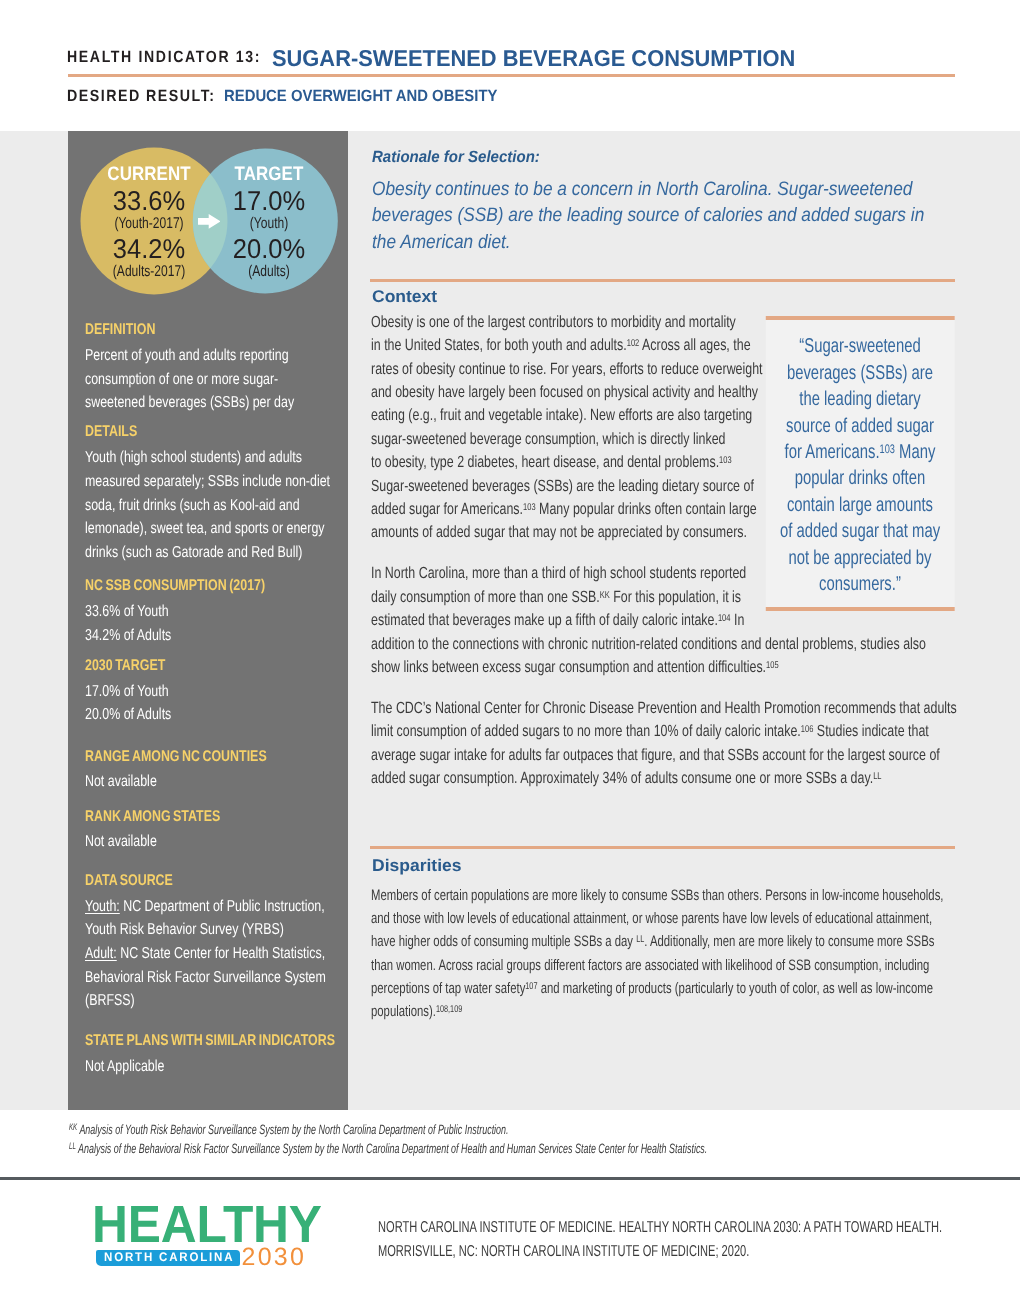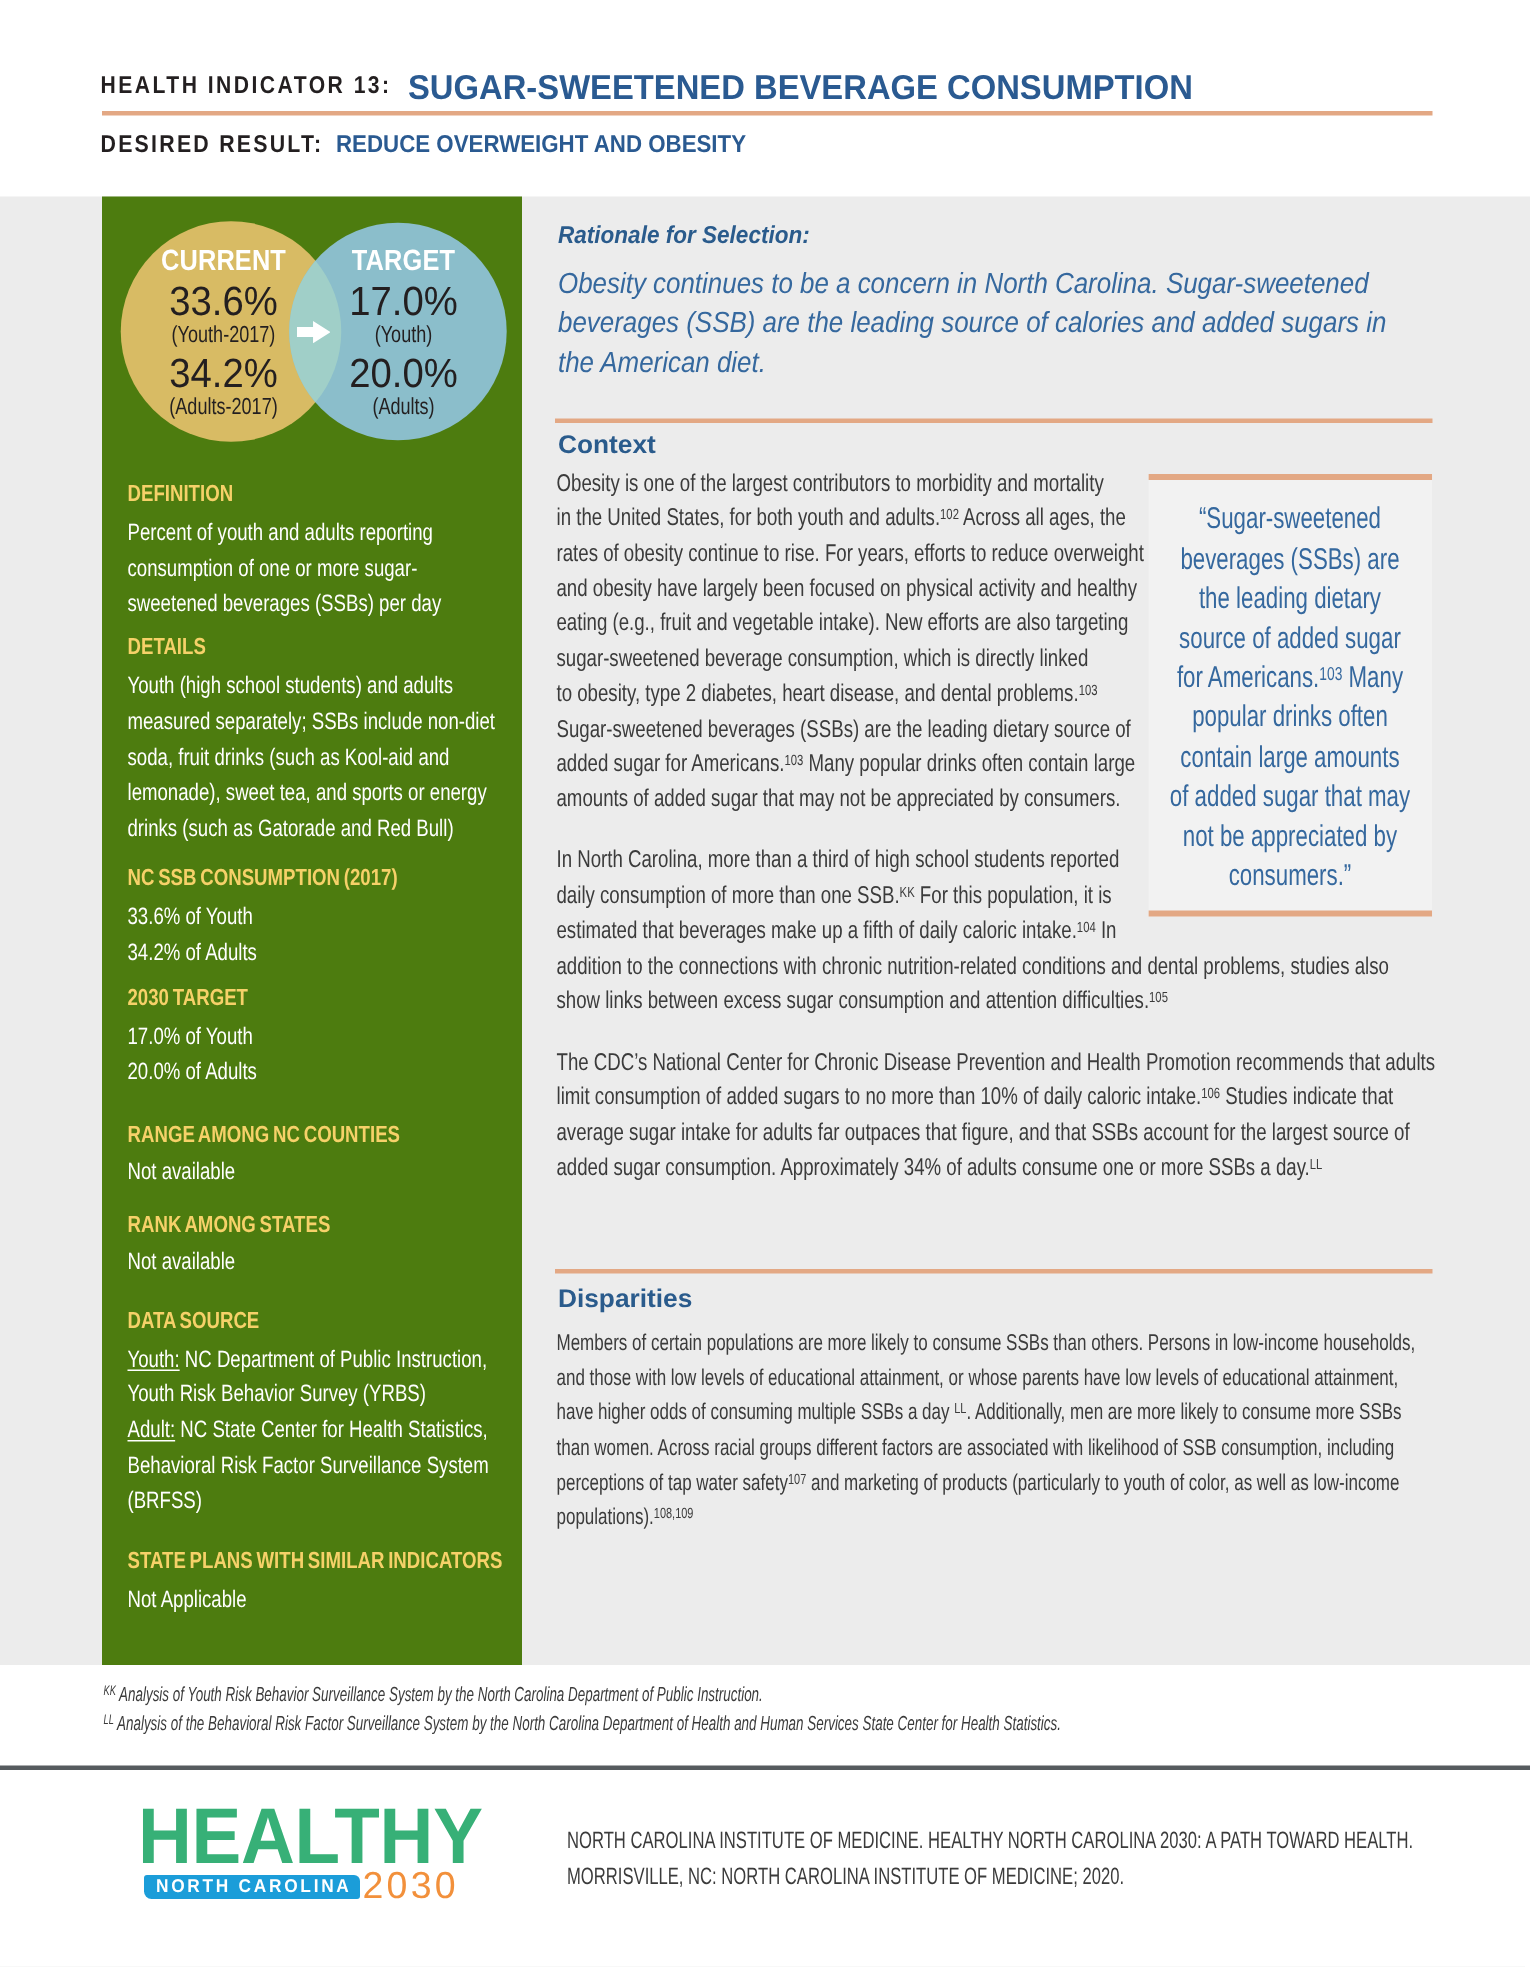--- a/index.html
+++ b/index.html
@@ -20,21 +20,21 @@
   .hdr-line2{position:absolute;left:66.8px;top:90.8px;white-space:nowrap;height:16px;}
   .res-label{position:absolute;left:0;top:0;font-size:16.3px;font-weight:bold;letter-spacing:1.7px;
              color:#231f20;line-height:11.7px;transform:scaleX(0.874);transform-origin:0 0;white-space:nowrap;}
   .res-value{position:absolute;left:156.8px;top:0;font-size:16.3px;font-weight:bold;letter-spacing:0px;
              color:#2a5a91;line-height:11.7px;transform:scaleX(0.913);transform-origin:0 0;white-space:nowrap;}
 
   
   .bodybg{position:absolute;left:0;top:131px;width:1020px;height:979px;background:#ececec;}
 
   
-  .sidebar{position:absolute;left:68px;top:131px;width:280px;height:979px;background:#4d7c0f;}
+  .sidebar{position:absolute;left:68px;top:131px;width:280px;height:979px;background:#737373;}
 
   
   .venn{position:absolute;left:0px;top:0px;width:280px;height:180px;}
   .venn-svg{position:absolute;left:0;top:0;width:280px;height:180px;}
   .vcol{position:absolute;text-align:center;color:#231f20;}
   .vcol-l{left:6.5px;top:0;width:148px;}
   .vcol-r{left:126.5px;top:0;width:148px;}
   .vlabel{position:absolute;left:0;top:37.3px;width:100%;font-size:19.5px;font-weight:bold;
           color:#ffffff;letter-spacing:0.1px;line-height:13.95px;transform:scaleX(0.868);}
   .vval{position:absolute;left:0;width:100%;font-size:27.2px;font-weight:400;line-height:19.6px;

